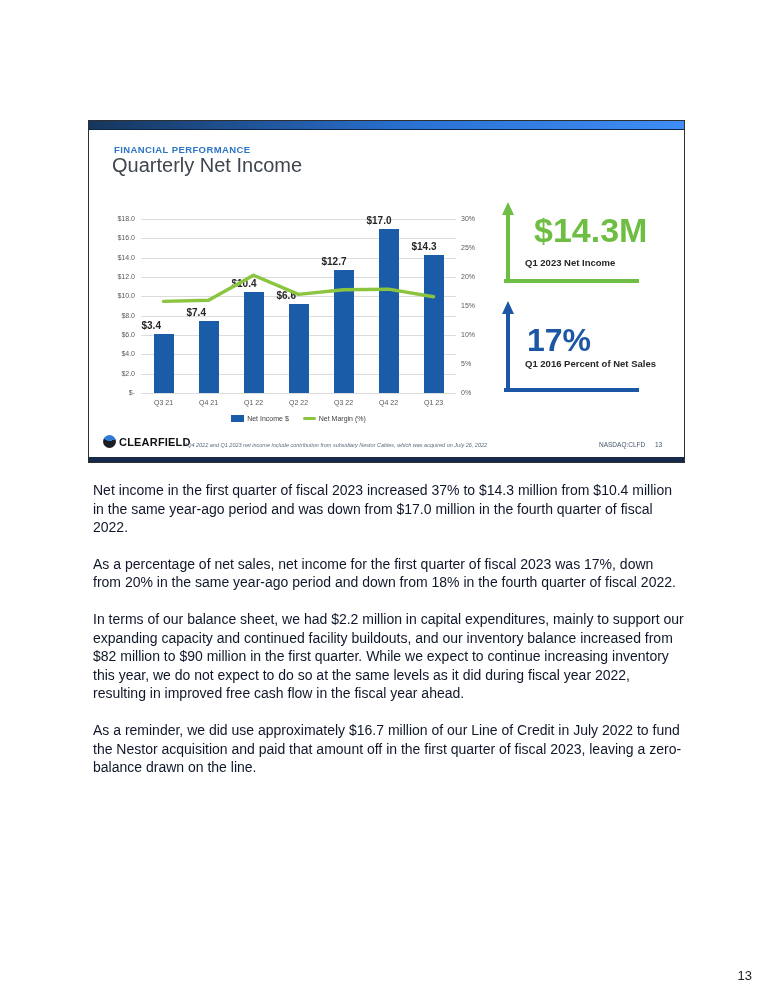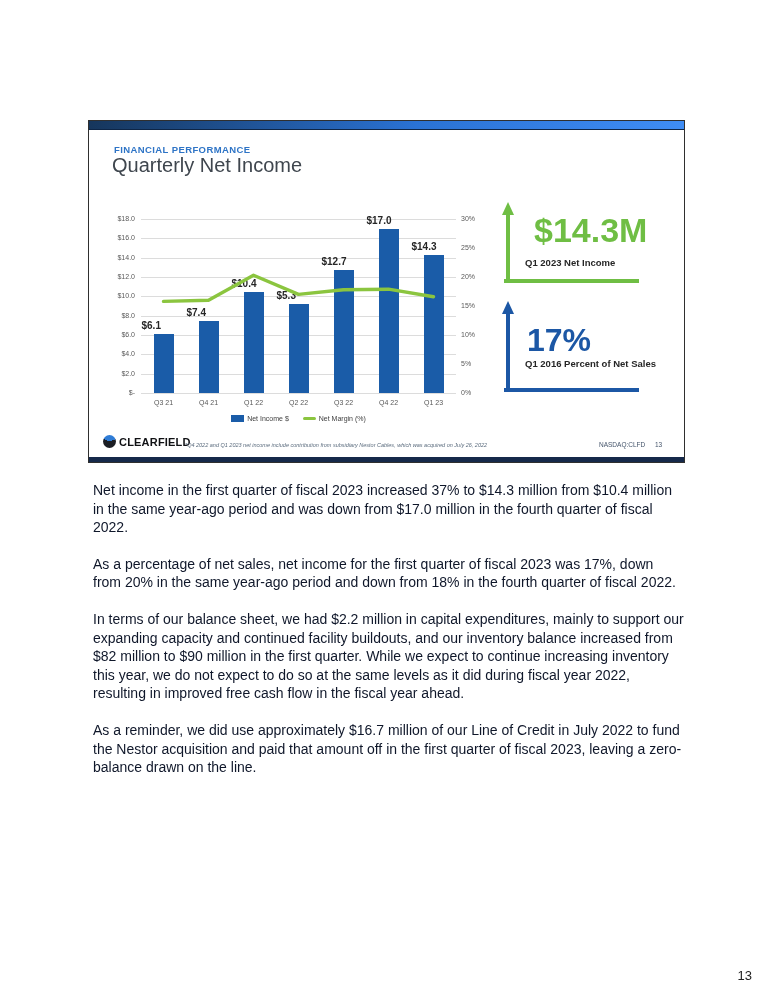--- a/index.html
+++ b/index.html
@@ -89,27 +89,27 @@
         <div class="gridline" style="top: 19.3333px;"></div>
         <div class="gridline" style="top: 38.6667px;"></div>
         <div class="gridline" style="top: 58px;"></div>
         <div class="gridline" style="top: 77.3333px;"></div>
         <div class="gridline" style="top: 96.6667px;"></div>
         <div class="gridline" style="top: 116px;"></div>
         <div class="gridline" style="top: 135.333px;"></div>
         <div class="gridline" style="top: 154.667px;"></div>
         <div class="gridline" style="top: 174px;"></div>
         <div class="bar" style="left: 12.5px; height: 58.9667px; background: rgb(26, 92, 168);"></div>
-        <div class="bar-label" style="left: 0.5px; bottom: 61.9667px;">$6.1</div>
+        <div class="bar-label" style="left: 0.5px; bottom: 61.9667px;">$3.4</div>
         <div class="bar" style="left: 57.5px; height: 71.5333px; background: rgb(26, 92, 168);"></div>
         <div class="bar-label" style="left: 45.5px; bottom: 74.5333px;">$7.4</div>
         <div class="bar" style="left: 102.5px; height: 100.533px; background: rgb(26, 92, 168);"></div>
         <div class="bar-label" style="left: 90.5px; bottom: 103.533px;">$10.4</div>
         <div class="bar" style="left: 147.5px; height: 88.9333px; background: rgb(26, 92, 168);"></div>
-        <div class="bar-label" style="left: 135.5px; bottom: 91.9333px;">$5.3</div>
+        <div class="bar-label" style="left: 135.5px; bottom: 91.9333px;">$6.6</div>
         <div class="bar" style="left: 192.5px; height: 122.767px; background: rgb(26, 92, 168);"></div>
         <div class="bar-label" style="left: 180.5px; bottom: 125.767px;">$12.7</div>
         <div class="bar" style="left: 237.5px; height: 164.333px; background: rgb(26, 92, 168);"></div>
         <div class="bar-label" style="left: 225.5px; bottom: 167.333px;">$17.0</div>
         <div class="bar" style="left: 282.5px; height: 138.233px; background: rgb(26, 92, 168);"></div>
         <div class="bar-label" style="left: 270.5px; bottom: 141.233px;">$14.3</div>
       </div>
     <svg class="line-svg" id="linesvg" width="315" height="174">
         <polyline points="22.5,82.35999999999999 67.5,81.2 112.5,56.260000000000005 157.5,75.4 202.5,70.75999999999999 247.5,70.18000000000002 292.5,77.72" fill="none" stroke="#8bc53f" stroke-width="3.4" stroke-linejoin="round" stroke-linecap="round"></polyline>
       </svg>

